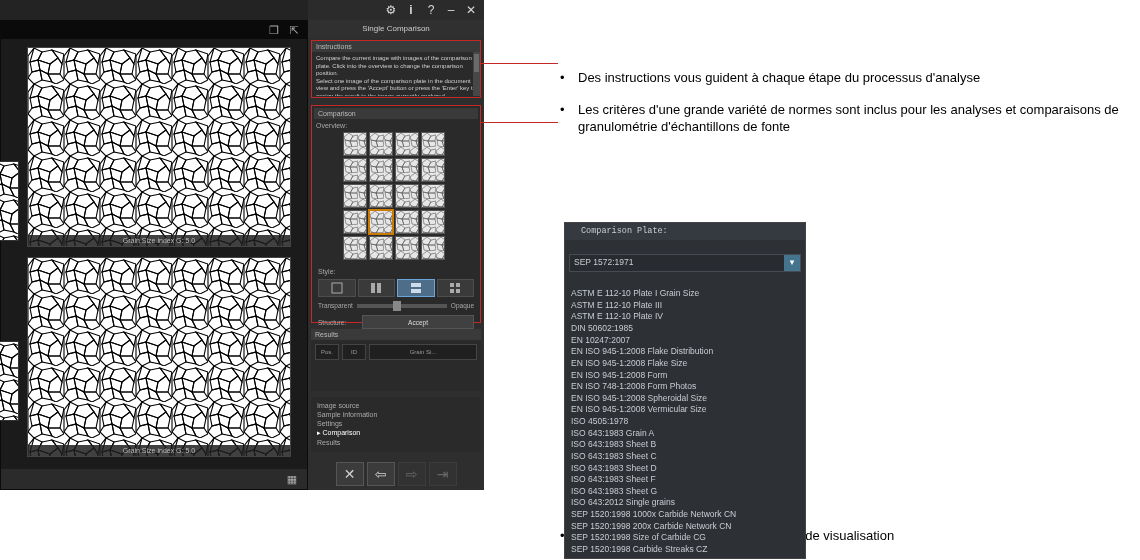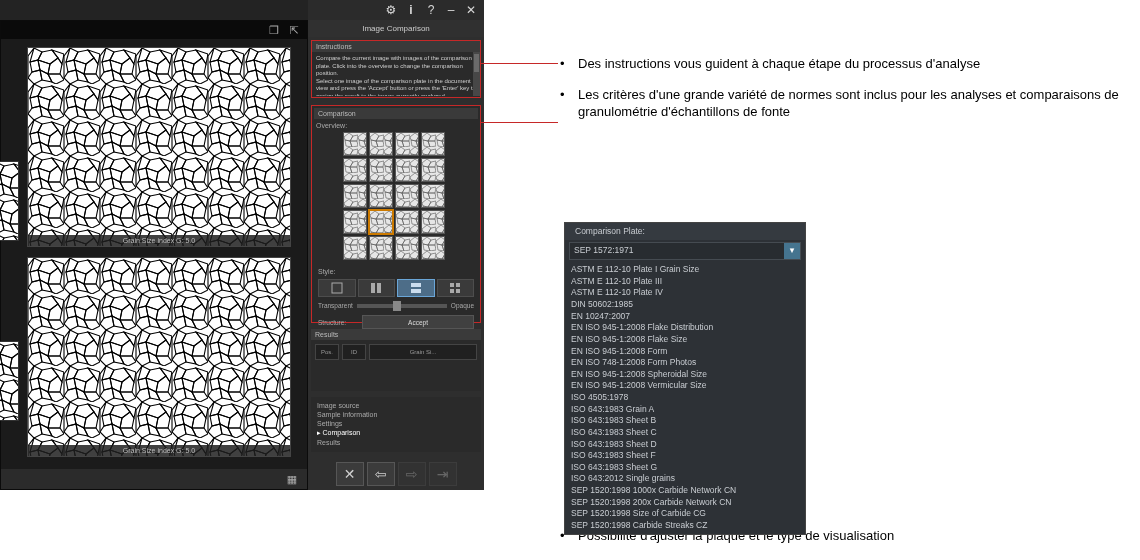--- a/index.html
+++ b/index.html
@@ -196,21 +196,21 @@
   .callouts {
     position:absolute;
     left:560px;
     top:55px;
     width:560px;
     color:#000;
     font-size:13px;
     line-height:1.35;
   }
   .callouts ul { list-style:none; }
-  .callouts li { position:relative; padding-left:18px; margin-bottom:13px;}
+  .callouts li { position:relative; padding-left:18px; margin-bottom:13px;margin-top:14px;}
   .callouts li::before { content:"•"; position:absolute; left:0; top:0; }
 
   .callout-lower {
     position:absolute;
     left:560px;
     top:528px;
     width:560px;
   }
   .callout-lower ul{list-style:none;}
   .callout-lower li{position:relative;padding-left:18px;}
@@ -223,25 +223,26 @@
     top:222px;
     width:242px;
     background:#2d3136;
     color:#c9cdd2;
     font-size:8.5px;
     line-height:1.25;
     border:1px solid #444;
   }
   .dd-hdr{
     background:#353a40;
-    padding:3px 10px;
+    padding:3px 16px;
+    font-family:Liberation Mono, monospace;
   }
   .dd-select{
     display:flex; align-items:center;
-    background:#282c30; margin:2px 4px;
+    background:#282c30; margin:14px 4px;
     border:1px solid #454b51;
   }
   .dd-select-text{flex:1;padding:2px 4px;}
   .dd-caret{
     width:16px;height:16px;background:#45748f;
     display:flex;align-items:center;justify-content:center;
     color:#fff;font-size:9px;
   }
   .dd-list{padding:2px 6px 3px 6px;}
   .dd-item{padding:0.5px 0;white-space:nowrap;overflow:hidden;text-overflow:ellipsis;}
@@ -282,21 +283,21 @@
 
 <div class="app">
 
   <div class="app-titlebar">
     <span class="titlebar-icon">⚙</span>
     <span class="titlebar-icon" style="font-weight:bold;">i</span>
     <span class="titlebar-icon">?</span>
     <span class="titlebar-icon">–</span>
     <span class="titlebar-icon">✕</span>
   </div>
-  <div class="panel-rtitle">Image Comparison</div>
+  <div class="panel-rtitle">Single Comparison</div>
 
   <div class="viewer">
     <div class="viewer-top-strip">
       <span style="position:absolute;right:6px;top:2px;display:flex;gap:6px;">
         <span class="footer-icon">❐</span>
         <span class="footer-icon">⇱</span>
       </span>
     </div>
 
     <div class="thumb" style="left:26px;top:26px;width:264px;height:200px;">

